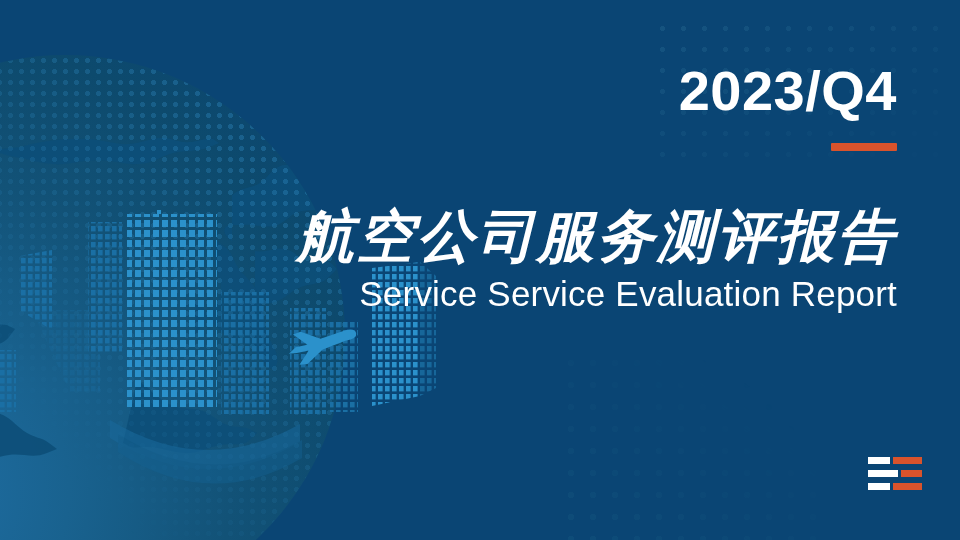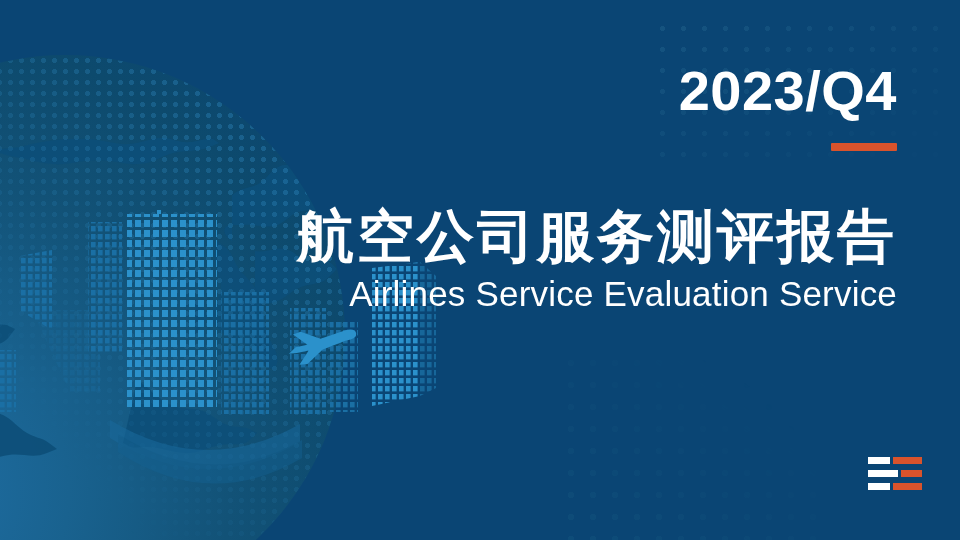--- a/index.html
+++ b/index.html
@@ -61,20 +61,21 @@
   }
   #quarter-rule{
     position:absolute;right:63px;top:143px;
     width:66px;height:8px;background:#d9532c;border-radius:1px;
   }
   #title-cn{
     position:absolute;right:63px;top:205px;
     color:#ffffff;font-size:57px;font-weight:bold;
     letter-spacing:3px;line-height:1.12;white-space:nowrap;
     font-family:"DejaVu Sans","Liberation Sans",sans-serif;
+    font-style:italic;
   }
   #title-en{
     position:absolute;right:63px;top:274px;
     color:#ffffff;font-size:35px;font-weight:normal;
     letter-spacing:.2px;line-height:1.12;white-space:nowrap;
   }
 
   
   #logo{position:absolute;right:38px;bottom:48px;display:flex;align-items:center;gap:13px;}
   #logo-mark{position:relative;width:54px;height:36px;}
@@ -198,21 +199,21 @@
       <g transform="translate(286,130) rotate(-12)">
         <path d="M0 14 L8 9 L20 9 L8 -4 L16 -5 L34 6 L58 3 Q70 2 70 8 Q70 14 58 13 L34 17 L16 28 L8 27 L20 15 L8 15 Z" fill="#2b91cb"></path>
       </g>
     </svg>
   </div>
 
   <div id="quarter">2023/Q4</div>
   <div id="quarter-rule"></div>
 
   <div id="title-cn">航空公司服务测评报告</div>
-  <div id="title-en">Airlines Service Evaluation Service</div>
+  <div id="title-en">Service Service Evaluation Report</div>
 
   <div id="logo">
     <div id="logo-mark">
       <div class="bar w" style="left:0;top:1px;width:22px;"></div>
       <div class="bar w" style="left:0;top:14px;width:30px;"></div>
       <div class="bar w" style="left:0;top:27px;width:22px;"></div>
       <div class="bar o" style="left:25px;top:1px;width:29px;"></div>
       <div class="bar o" style="left:33px;top:14px;width:21px;"></div>
       <div class="bar o" style="left:25px;top:27px;width:29px;"></div>
     </div>

